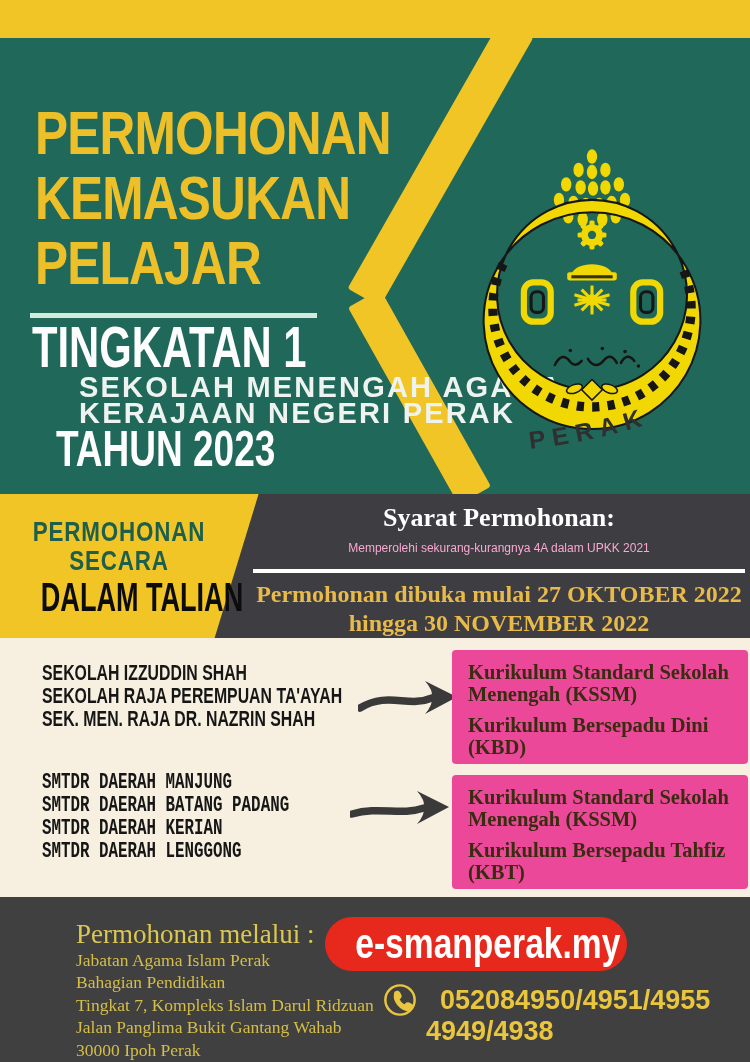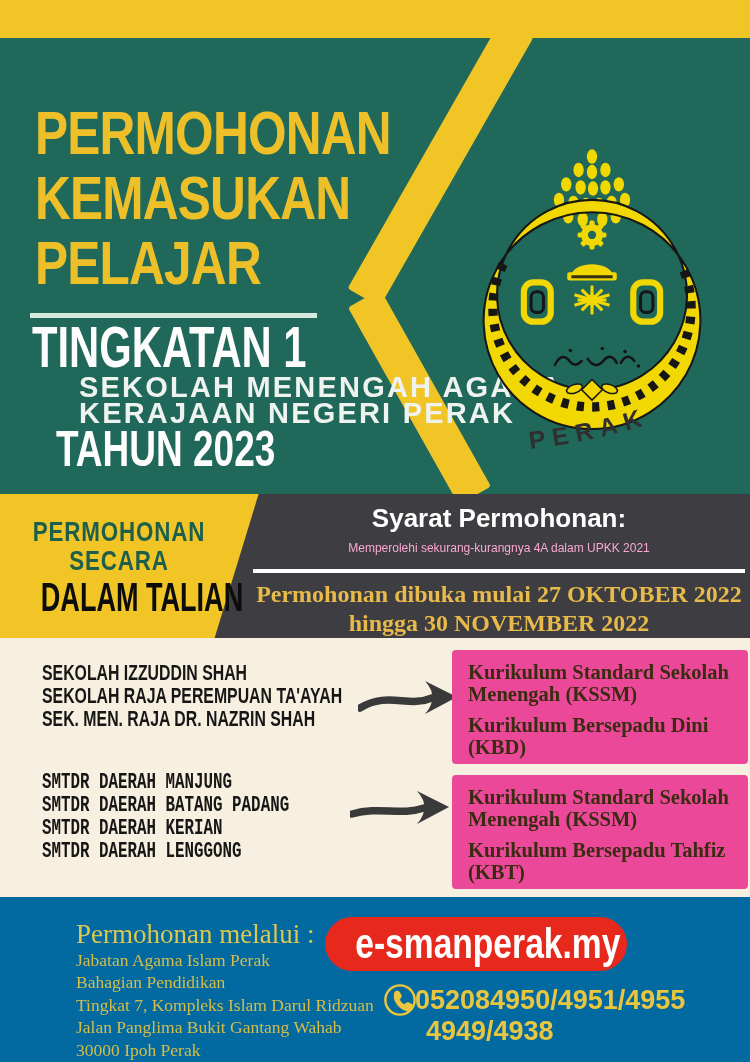--- a/index.html
+++ b/index.html
@@ -29,21 +29,21 @@
   .band{position:absolute;left:0;top:494px;width:750px;height:144px;background:#3e3d41;overflow:hidden;}
   .band-panel{position:absolute;left:-34px;top:-4px;width:270px;height:156px;background:#f0c525;transform:skewX(-17deg);}
   .panel-l1{position:absolute;left:0;top:22px;width:238px;text-align:center;color:#1d5f4c;
             font-weight:800;font-size:28px;letter-spacing:1px;}
   .panel-l1 .cond,.panel-l3 .cond{display:block;transform:scaleX(.8);transform-origin:50% 50%;white-space:nowrap;}
   .panel-l2{top:51px;}
   .panel-l3{position:absolute;left:0;top:80px;width:240px;color:#0c0c0c;
             font-weight:800;font-size:41px;}
   .panel-l3 .cond{transform:scaleX(.66);}
   .band-right{position:absolute;left:252px;top:0;width:494px;text-align:center;color:#fff;}
-  .syarat-title{margin-top:9px;font-family:Liberation Sans, sans-serif;font-weight:bold;font-size:26px;line-height:30px;}
+  .syarat-title{margin-top:9px;font-family:Liberation Serif, serif;font-weight:bold;font-size:26px;line-height:30px;}
   .syarat-text{margin-top:3px;font-size:12px;line-height:24px;color:#f9a8d4;}
   .band-divider{margin:9px auto 0;width:492px;height:3.5px;background:#ffffff;}
   .dates{margin-top:7px;font-family:"Liberation Serif",serif;font-weight:bold;font-size:24px;line-height:29px;color:#e8ba49;}
 
   
   .mid{position:absolute;left:0;top:638px;width:750px;height:259px;background:#f7f0e0;}
   .schools{position:absolute;left:42px;color:#161616;font-weight:800;font-size:22px;line-height:23px;}
   .schools .cond{display:block;transform:scaleX(.72);transform-origin:0 50%;white-space:nowrap;}
   .schools-1{top:23px;}
   .schools-2{top:133px;font-family:Liberation Mono, monospace;}
@@ -51,30 +51,30 @@
   .arrow-1{left:358px;top:40px;}
   .arrow-2{left:350px;top:150px;}
   .kbox{position:absolute;left:452px;width:296px;height:114px;background:#ec4899;border-radius:4px;
         padding:11px 14px 0 16px;box-sizing:border-box;color:#3a2c10;
         font-family:"Liberation Serif",serif;font-weight:bold;font-size:20.5px;line-height:22px;}
   .kbox-1{top:12px;}
   .kbox-2{top:137px;}
   .kbox .cur{margin:0 0 9px 0;}
 
   
-  .footer{position:absolute;left:0;top:897px;width:750px;height:165px;background:#0369a1;}
+  .footer{position:absolute;left:0;top:897px;width:750px;height:165px;background:#404040;}
   .apply-label{position:absolute;left:76px;top:22px;color:#dcc84f;
                font-family:"Liberation Serif",serif;font-size:27px;white-space:nowrap;}
   .site-pill{position:absolute;left:325px;top:20px;width:302px;height:54px;border-radius:28px;
              background:#e7281c;color:#ffffff;font-weight:800;font-size:42px;line-height:54px;text-align:center;}
   .site-pill .cond{display:block;transform:scaleX(.8);transform-origin:50% 50%;white-space:nowrap;}
   .address{position:absolute;left:76px;top:52px;color:#d4be49;
            font-family:"Liberation Serif",serif;font-size:17.5px;line-height:22.4px;}
   .phone-icon{position:absolute;left:383px;top:86px;width:34px;height:34px;}
-  .phone-1{position:absolute;left:415px;top:88px;color:#e9c63e;font-weight:600;font-size:27px;white-space:nowrap;}
+  .phone-1{position:absolute;left:440px;top:88px;color:#e9c63e;font-weight:600;font-size:27px;white-space:nowrap;}
   .phone-2{position:absolute;left:426px;top:119px;color:#e9c63e;font-weight:600;font-size:27px;white-space:nowrap;}
 </style>
 </head>
 <body>
 
 <div class="poster">
 
   <div class="top-section">
     <div class="chev chev-top"></div>
     <div class="chev chev-bottom"></div>

